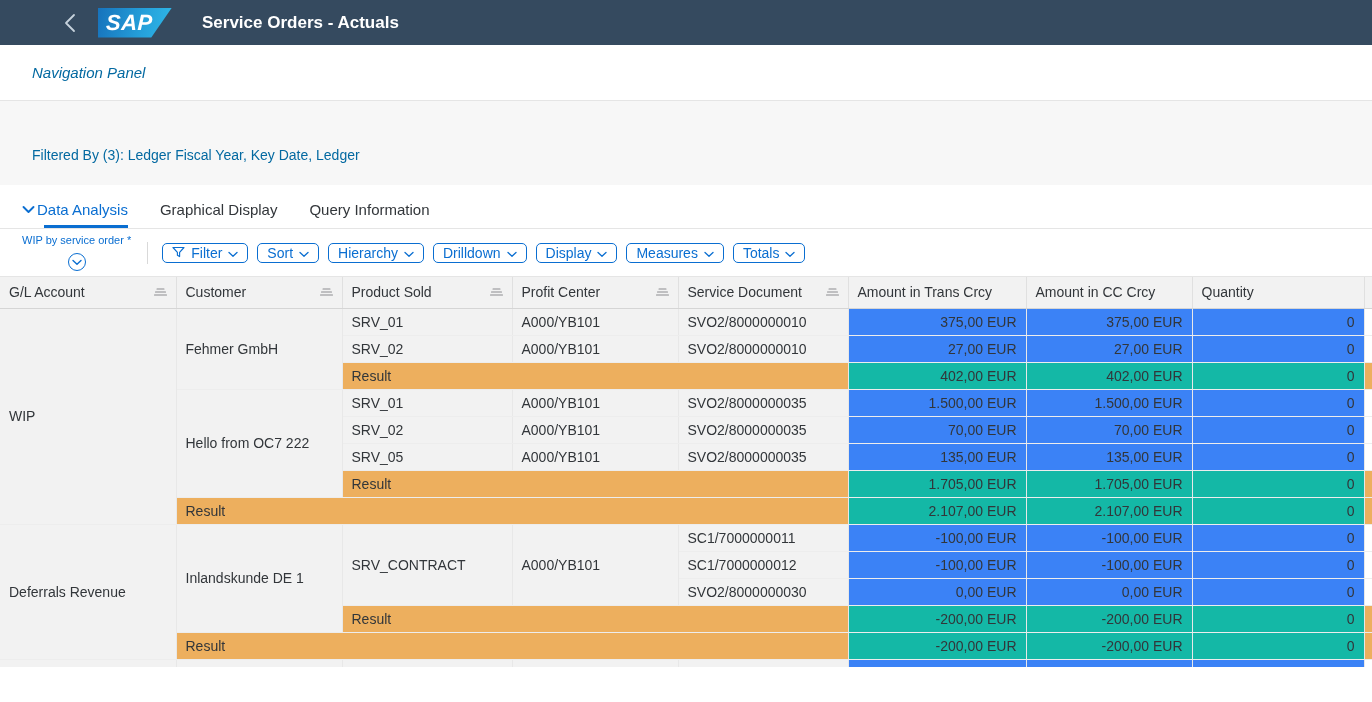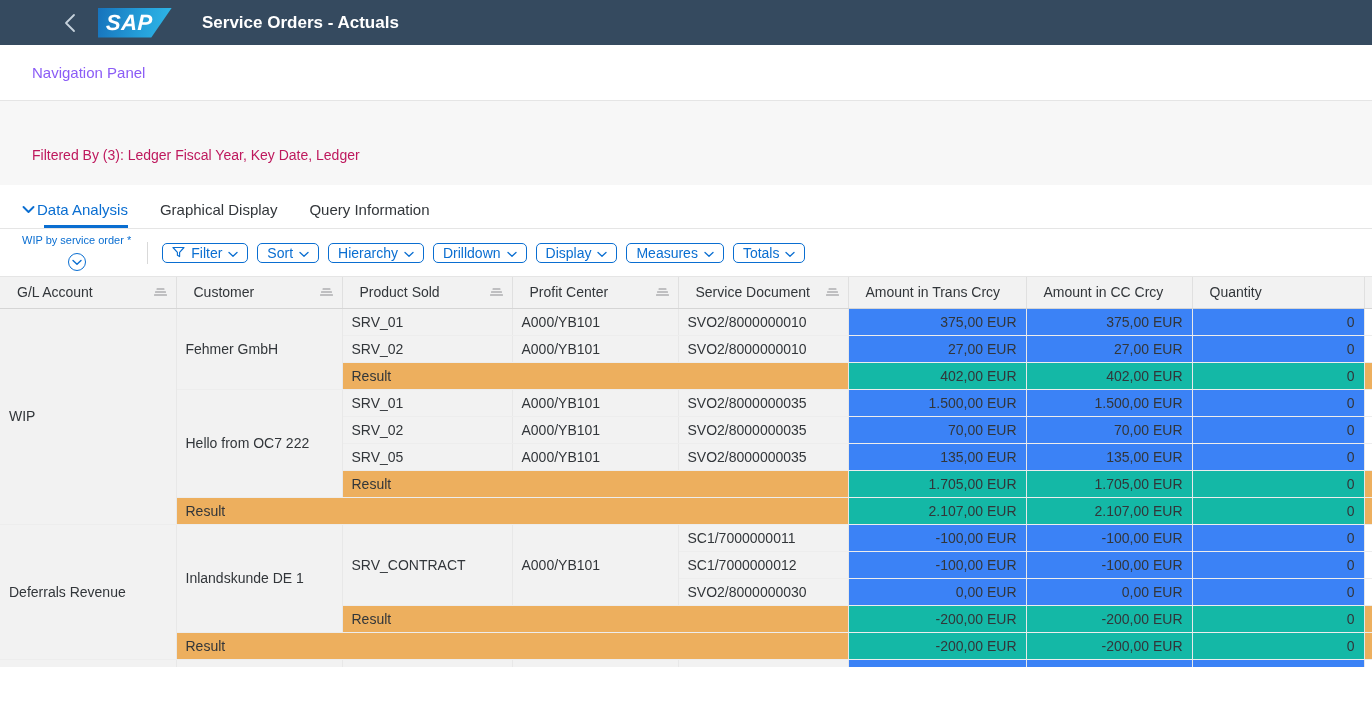--- a/index.html
+++ b/index.html
@@ -61,23 +61,24 @@
   
   .nav-strip {
     height: 56px;
     background: #ffffff;
     display: flex;
     align-items: center;
     padding-left: 32px;
     border-bottom: 1px solid #e5e5e5;
   }
   .nav-link {
-    color: #8b5cf6;
+    color: #0369a1;
     font-size: 15px;
     cursor: pointer;
+    font-style: italic;
   }
 
   
   .variant-bar {
     background: #f7f7f7;
     padding: 20px 0 0 0;
   }
   .variant-row {
     display: flex; align-items: center;
     padding-left: 24px;
@@ -90,21 +91,21 @@
     display: flex; align-items: center; gap: 7px;
   }
   .circle-chevron {
     width: 18px; height: 18px;
     border: 1px solid #0a6ed1;
     border-radius: 50%;
     display: flex; align-items: center; justify-content: center;
     flex: 0 0 auto;
   }
   .filtered-by {
-    color: #be185d;
+    color: #0369a1;
     font-size: 14px;
     padding-left: 32px;
     padding-top: 26px;
     padding-bottom: 22px;
   }
 
   
   .tabbar {
     background: #ffffff;
     display: flex;
@@ -191,21 +192,21 @@
     height: 31px;
     padding: 0 9px;
     border-right: 1px solid #e0e0e0;
     border-bottom: 1px solid #d5d5d5;
     color: #32363a;
     font-size: 14px;
     vertical-align: middle;
     white-space: nowrap;
   }
   table.pivot th .th-inner {
-    display: flex; align-items: center; justify-content: space-between; gap: 6px; margin-left: 8px;
+    display: flex; align-items: center; justify-content: space-between; gap: 6px;
   }
   table.pivot td {
     height: 27px;
     padding: 0 9px;
     border-right: 1px solid #e8e8e8;
     border-bottom: 1px solid #ededed;
     vertical-align: middle;
     white-space: nowrap;
     overflow: hidden;
   }

